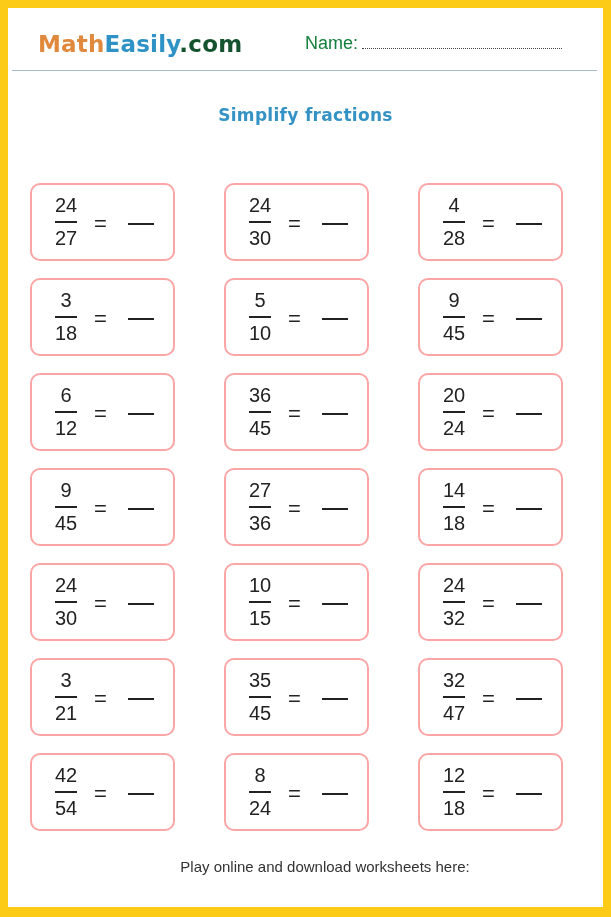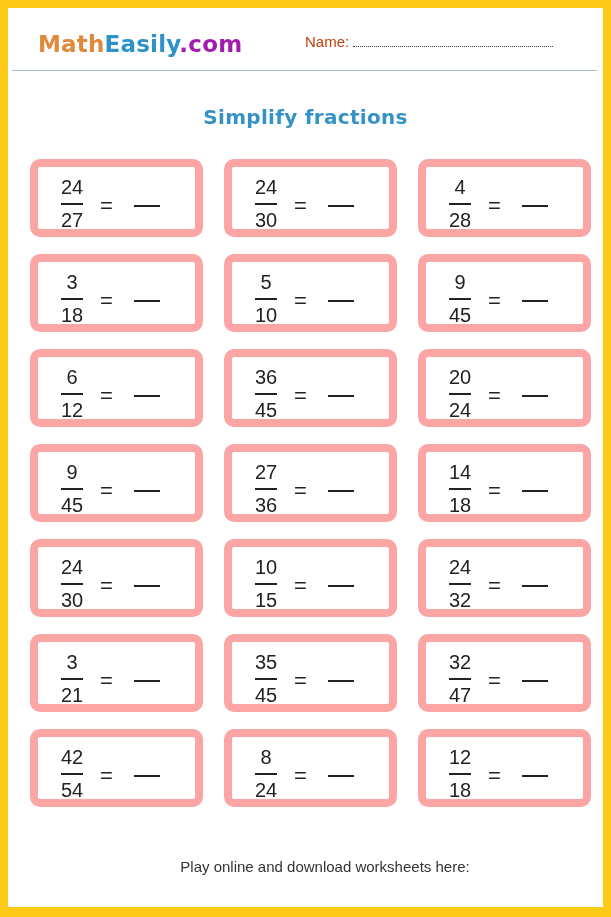--- a/index.html
+++ b/index.html
@@ -19,27 +19,27 @@
       position: absolute;
       left: 30px; top: 23px;
       font-family: "DejaVu Sans", sans-serif;
       font-size: 23px;
       font-weight: bold;
       letter-spacing: 0.2px;
       white-space: nowrap;
     }
     .logo .p1 { color: #e0893c; text-align: center; }
     .logo .p2 { color: #2f92c6; }
-    .logo .p3 { color: #a21caf; }
+    .logo .p3 { color: #14532d; }
     .name-row {
       position: absolute;
       left: 297px; top: 25px;
       font-family: "Liberation Sans", sans-serif;
-      font-size: 15px;
-      color: #c2410c;
+      font-size: 18px;
+      color: #15803d;
       white-space: nowrap;
     }
     .name-dots {
       display: inline-block;
       width: 200px;
       border-bottom: 1.5px dotted #444;
       height: 12px;
       margin-left: 4px;
       vertical-align: baseline;
     }
@@ -47,36 +47,37 @@
       position: absolute;
       left: 4px; right: 6px; top: 62px;
       height: 1px;
       background: #a9bcc6;
     }
     .title {
       position: absolute;
       left: 0; right: 0; top: 97px;
       text-align: center;
       font-family: "DejaVu Sans", sans-serif;
-      font-size: 20px;
+      font-size: 17px;
       font-weight: bold;
       color: #3493c4;
       letter-spacing: 0.3px;
     }
     .grid {
       position: absolute;
       left: 22px; top: 151px;
       width: 534px;
     }
     .card {
       position: absolute;
-      width: 173px; height: 78px;
-      border: 8px solid #fca5a5;
+      width: 145px; height: 78px;
+      border: 2px solid #fca5a5;
       border-radius: 10px;
       background: #fff;
+      margin-top: 24px;
     }
     .frac {
       position: absolute;
       left: 16px; top: 9px;
       width: 36px;
       text-align: center;
       font-family: "Liberation Sans", sans-serif;
       font-size: 20px;
       color: #222;
       line-height: 22px;

